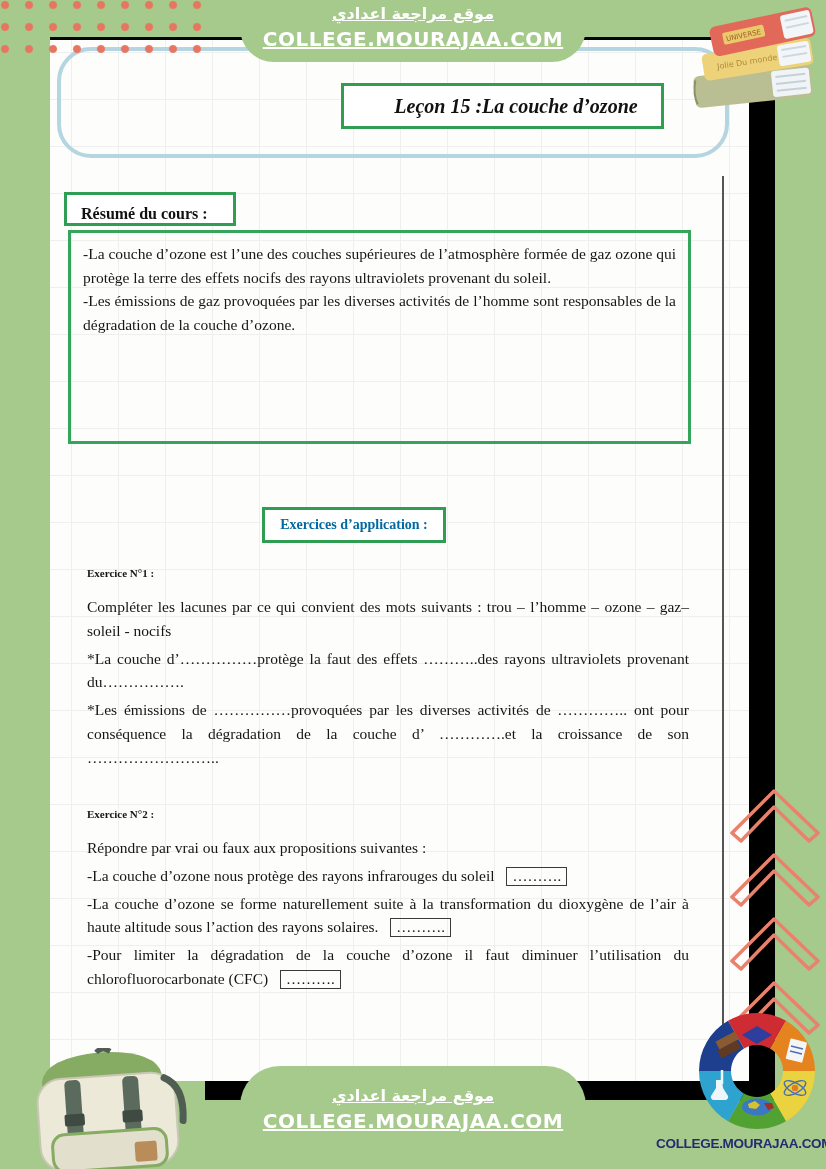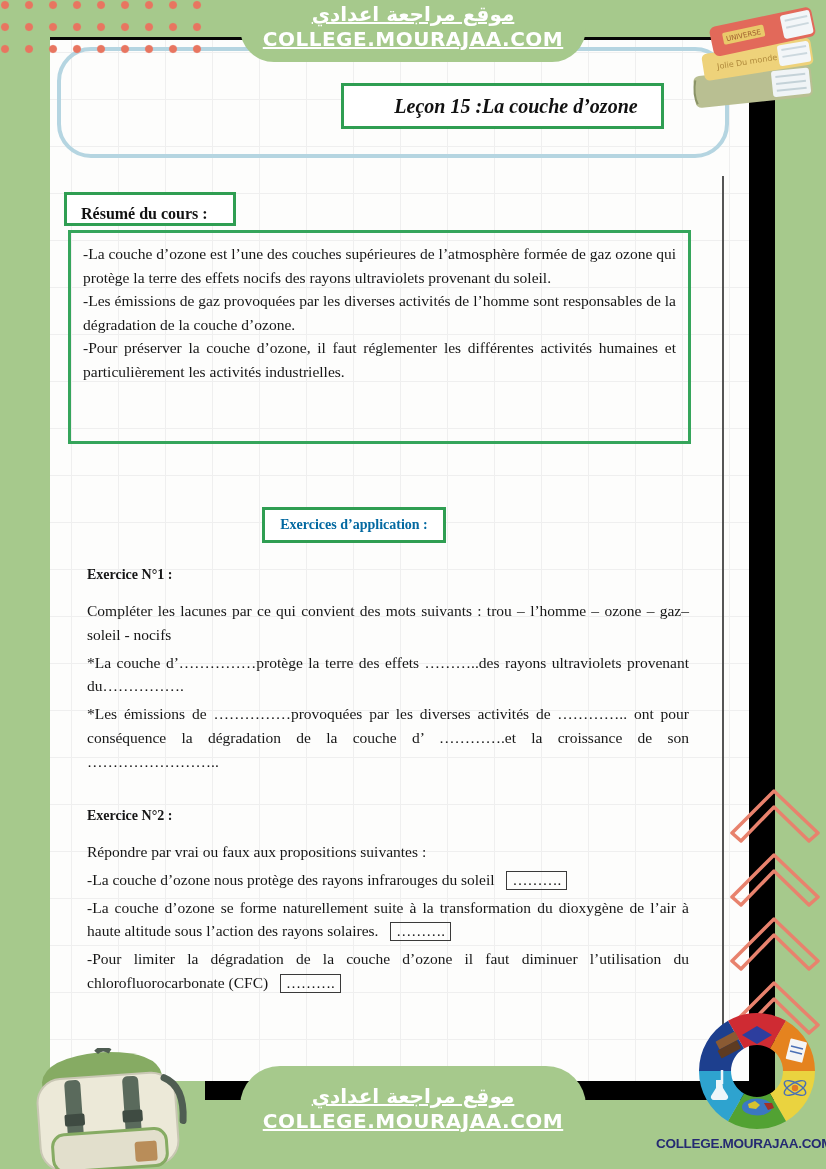--- a/index.html
+++ b/index.html
@@ -20,21 +20,21 @@
   
   #dot-grid{position:absolute;left:0;top:0;width:206px;height:62px;z-index:3;
     background-image:radial-gradient(circle at 5px 5px,#e87560 3.4px,rgba(0,0,0,0) 4.6px);
     background-size:24px 22px;}
 
   
   .site-tab{position:absolute;left:240px;width:346px;background:#a6c98c;z-index:4;
     text-align:center;color:#fff;font-family:"DejaVu Sans",sans-serif;font-weight:bold;}
   #header-tab{top:0;height:60px;border-radius:0 0 34px 34px;padding-top:2px;}
   #footer-tab{top:1066px;height:103px;border-radius:40px 40px 0 0;padding-top:18px;}
-  .site-arabic{font-size:20px;text-decoration:underline;direction:rtl;line-height:24px;}
+  .site-arabic{font-size:16px;text-decoration:underline;direction:rtl;line-height:24px;}
   .site-domain{font-size:20px;text-decoration:underline;letter-spacing:.5px;line-height:26px;}
 
   
   #blue-frame{position:absolute;left:7px;top:7px;width:664px;height:103px;
     border:4px solid #b5d5e1;border-radius:34px;}
   #title-box{position:absolute;left:291px;top:43px;width:290px;height:40px;
     border:3px solid #2f9e52;background:#fff;display:flex;align-items:center;justify-content:center;padding-left:27px;}
   #title-box span{font-size:20px;font-weight:bold;font-style:italic;color:#111;}
   #resume-box{position:absolute;left:14px;top:152px;width:152px;height:28px;
     border:3px solid #2f9e52;background:#fff;display:flex;align-items:flex-end;padding-left:14px;}
@@ -42,21 +42,21 @@
   #summary-box{position:absolute;left:18px;top:190px;width:593px;height:190px;
     border:3px solid #35a55b;background:transparent;padding:9px 12px;}
   #summary-box p{margin:0;font-size:15.5px;line-height:23.5px;text-align:justify;color:#161616;}
   #exercises-box{position:absolute;left:212px;top:467px;width:178px;height:30px;
     border:3px solid #2f9e52;background:#fff;display:flex;align-items:center;justify-content:center;}
   #exercises-box span{font-size:14px;font-weight:bold;color:#0369a1;}
 
   .ex-block{position:absolute;left:33px;width:610px;color:#161616;}
   #ex1-block{top:527px;}
   #ex2-block{top:768px;}
-  .ex-title{font-size:14px;font-weight:bold;margin:0 0 16px 4px;}
+  .ex-title{font-size:11px;font-weight:bold;margin:0 0 16px 4px;}
   .ex-block p{margin:4px;font-size:15.5px;line-height:23.8px;text-align:justify;}
   .ex-intro{margin-bottom:1px;}
   .ansbox{display:inline-block;border:1.5px solid #3a3a3a;padding:0 5px;line-height:17px;
     margin-left:8px;font-size:15px;}
 
   
   #books-illustration{position:absolute;left:686px;top:4px;width:142px;height:104px;z-index:4;}
   #chevron-stack{position:absolute;left:728px;top:786px;width:96px;height:256px;z-index:4;}
   #backpack-illustration{position:absolute;left:4px;top:1048px;width:208px;height:121px;z-index:5;}
   #site-logo{position:absolute;left:692px;top:1006px;width:130px;height:130px;z-index:5;}
@@ -78,31 +78,30 @@
     <span>Leçon 15 :La couche d’ozone</span>
   </div>
 
   <div id="resume-box">
     <span>Résumé du cours :</span>
   </div>
 
   <div id="summary-box">
     <p>-La couche d’ozone est l’une des couches supérieures de l’atmosphère formée de gaz ozone qui protège la terre des effets nocifs des rayons ultraviolets provenant du soleil.</p>
     <p>-Les émissions de gaz provoquées par les diverses activités de l’homme sont responsables de la dégradation de la couche d’ozone.</p>
-    <p>-Pour préserver la couche d’ozone, il faut réglementer les  différentes activités humaines et particulièrement les activités industrielles.</p>
   </div>
 
   <div id="exercises-box">
     <span>Exercices d’application :</span>
   </div>
 
   <div id="ex1-block" class="ex-block">
     <div class="ex-title">Exercice N°1 :</div>
     <p class="ex-intro">Compléter les lacunes  par ce qui convient des mots suivants : trou – l’homme – ozone – gaz– soleil - nocifs</p>
-    <p>*La couche d’……………protège la terre des effets ………..des rayons ultraviolets provenant du…………….</p>
+    <p>*La couche d’……………protège la faut des effets ………..des rayons ultraviolets provenant du…………….</p>
     <p>*Les émissions de  ……………provoquées par les diverses activités de ………….. ont pour conséquence la dégradation de la couche d’ ………….et la croissance de son ……………………..</p>
   </div>
 
   <div id="ex2-block" class="ex-block">
     <div class="ex-title">Exercice N°2 :</div>
     <p class="ex-intro">Répondre par vrai ou faux aux propositions suivantes :</p>
     <p>
       <span>-La couche d’ozone nous protège des rayons infrarouges du soleil</span>
       <span class="ansbox">……….</span>
     </p>

